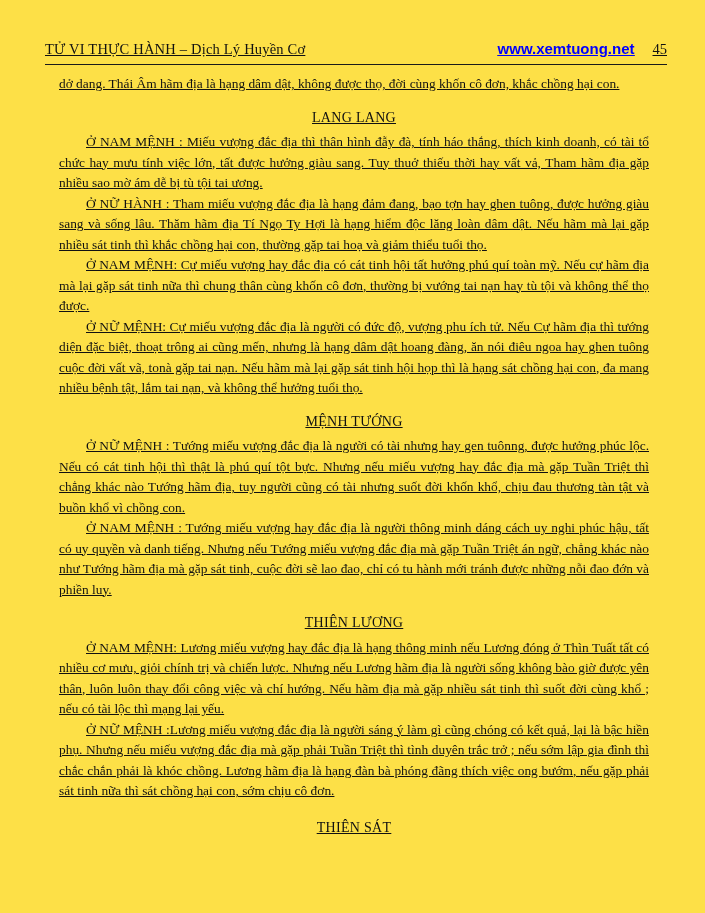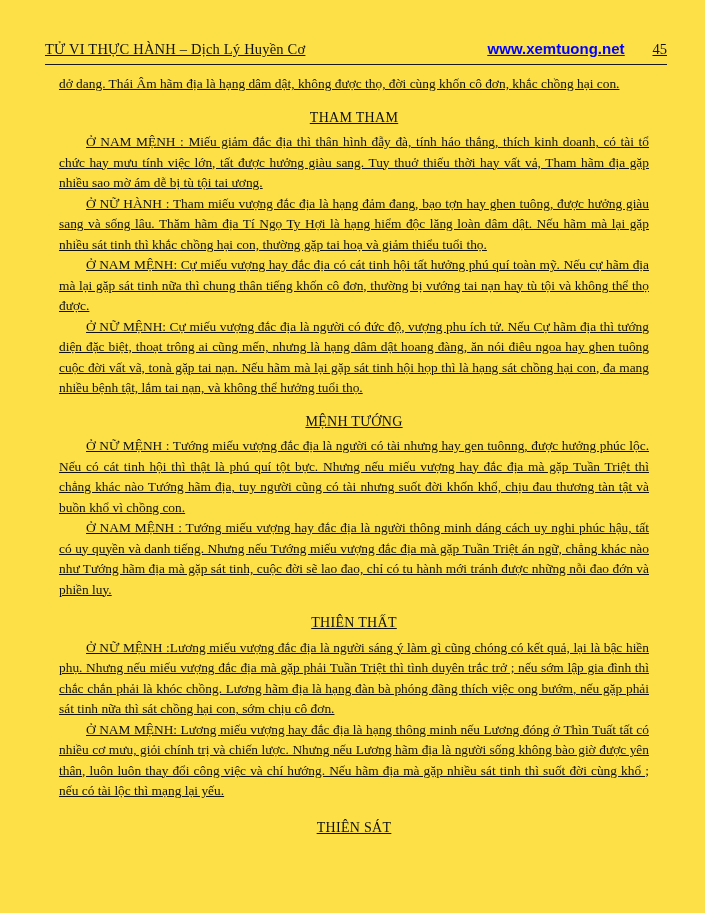--- a/index.html
+++ b/index.html
@@ -26,21 +26,21 @@
     margin-bottom: 6px;
   }
   .header-title {
     font-size: 14.5px;
     letter-spacing: 0.2px;
     white-space: nowrap;
   }
   .header-right {
     display: flex;
     align-items: baseline;
-    gap: 28px;
+    gap: 18px;
   }
   .header-link {
     font-family: "Liberation Sans", "DejaVu Sans", sans-serif;
     font-weight: bold;
     font-size: 15px;
     text-decoration: underline;
     cursor: pointer;
   }
   .page-number {
     font-size: 14.5px;
@@ -86,31 +86,31 @@
       <span class="page-number">45</span>
     </span>
   </div>
 
   <hr class="header-rule">
 
   <div class="content">
 
     <p>dở dang. Thái Âm hãm địa là hạng dâm dật, không được thọ, đời cùng khốn cô đơn, khắc chồng hại con.</p>
 
-    <h2 class="section-heading">THAM THAM</h2>
-    <p class="indented">Ở NAM MỆNH : Miếu giảm đắc địa thì thân hình đẫy đà, tính háo thắng, thích kinh doanh, có tài tổ chức hay mưu tính việc lớn, tất được hưởng giàu sang. Tuy thuở thiếu thời hay vất vả, Tham hãm địa gặp nhiều sao mờ ám dễ bị tù tội tai ương.</p>
+    <h2 class="section-heading">LANG LANG</h2>
+    <p class="indented">Ở NAM MỆNH : Miếu vượng đắc địa thì thân hình đẫy đà, tính háo thắng, thích kinh doanh, có tài tổ chức hay mưu tính việc lớn, tất được hưởng giàu sang. Tuy thuở thiếu thời hay vất vả, Tham hãm địa gặp nhiều sao mờ ám dễ bị tù tội tai ương.</p>
     <p class="indented">Ở NỮ HÀNH : Tham miếu vượng đắc địa là hạng đảm đang, bạo tợn hay ghen tuông, được hưởng giàu sang và sống lâu. Thăm hãm địa Tí Ngọ Ty Hợi là hạng hiểm độc lăng loàn dâm dật. Nếu hãm mà lại gặp nhiều sát tinh thì khắc chồng hại con, thường gặp tai hoạ và giảm thiểu tuổi thọ.</p>
 
-    <p class="indented">Ở NAM MỆNH: Cự miếu vượng hay đắc địa có cát tinh hội tất hưởng phú quí toàn mỹ. Nếu cự hãm địa mà lại gặp sát tinh nữa thì chung thân tiếng khốn cô đơn, thường bị vướng tai nạn hay tù tội và không thể thọ được.</p>
+    <p class="indented">Ở NAM MỆNH: Cự miếu vượng hay đắc địa có cát tinh hội tất hưởng phú quí toàn mỹ. Nếu cự hãm địa mà lại gặp sát tinh nữa thì chung thân cùng khốn cô đơn, thường bị vướng tai nạn hay tù tội và không thể thọ được.</p>
     <p class="indented">Ở NỮ MỆNH: Cự miếu vượng đắc địa là người có đức độ, vượng phu ích tử. Nếu Cự hãm địa thì tướng diện đặc biệt, thoạt trông ai cũng mến, nhưng là hạng dâm dật hoang đàng, ăn nói điêu ngoa hay ghen tuông cuộc đời vất vã, tonà gặp tai nạn. Nếu hãm mà lại gặp sát tinh hội họp thì là hạng sát chồng hại con, đa mang nhiều bệnh tật, lắm tai nạn, và không thể hưởng tuổi thọ.</p>
 
     <h2 class="section-heading">MỆNH TƯỚNG</h2>
     <p class="indented">Ở NỮ MỆNH : Tướng miếu vượng đắc địa là người có tài nhưng hay gen tuônng, được hưởng phúc lộc. Nếu có cát tinh hội thì thật là phú quí tột bực. Nhưng nếu miếu vượng hay đắc địa mà gặp Tuần Triệt thì chẳng khác nào Tướng hãm địa, tuy người cũng có tài nhưng suốt đời khốn khổ, chịu đau thương tàn tật và buồn khổ vì chồng con.</p>
     <p class="indented">Ở NAM MỆNH : Tướng miếu vượng hay đắc địa là người thông minh dáng cách uy nghi phúc hậu, tất có uy quyền và danh tiếng. Nhưng nếu Tướng miếu vượng đắc địa mà gặp Tuần Triệt án ngữ, chẳng khác nào như Tướng hãm địa mà gặp sát tinh, cuộc đời sẽ lao đao, chỉ có tu hành mới tránh được những nỗi đao đớn và phiền luy.</p>
 
-    <h2 class="section-heading">THIÊN THẤT</h2>
+    <h2 class="section-heading">THIÊN LƯƠNG</h2>
+    <p class="indented">Ở NAM MỆNH: Lương miếu vượng hay đắc địa là hạng thông minh nếu Lương đóng ở Thìn Tuất tất có nhiều cơ mưu, giỏi chính trị và chiến lược. Nhưng nếu Lương hãm địa là người sống không bào giờ được yên thân, luôn luôn thay đổi công việc và chí hướng. Nếu hãm địa mà gặp nhiều sát tinh thì suốt đời cùng khổ ; nếu có tài lộc thì mạng lại yếu.</p>
     <p class="indented">Ở NỮ MỆNH :Lương miếu vượng đắc địa là người sáng ý làm gì cũng chóng có kết quả, lại là bậc hiền phụ. Nhưng nếu miếu vượng đắc địa mà gặp phải Tuần Triệt thì tình duyên trắc trở ; nếu sớm lập gia đình thì chắc chắn phải là khóc chồng. Lương hãm địa là hạng đàn bà phóng đãng thích việc ong bướm, nếu gặp phải sát tinh nữa thì sát chồng hại con, sớm chịu cô đơn.</p>
-    <p class="indented">Ở NAM MỆNH: Lương miếu vượng hay đắc địa là hạng thông minh nếu Lương đóng ở Thìn Tuất tất có nhiều cơ mưu, giỏi chính trị và chiến lược. Nhưng nếu Lương hãm địa là người sống không bào giờ được yên thân, luôn luôn thay đổi công việc và chí hướng. Nếu hãm địa mà gặp nhiều sát tinh thì suốt đời cùng khổ ; nếu có tài lộc thì mạng lại yếu.</p>
 
     <h2 class="section-heading last">THIÊN SÁT</h2>
 
   </div>
 </div>
 
 </body></html>

